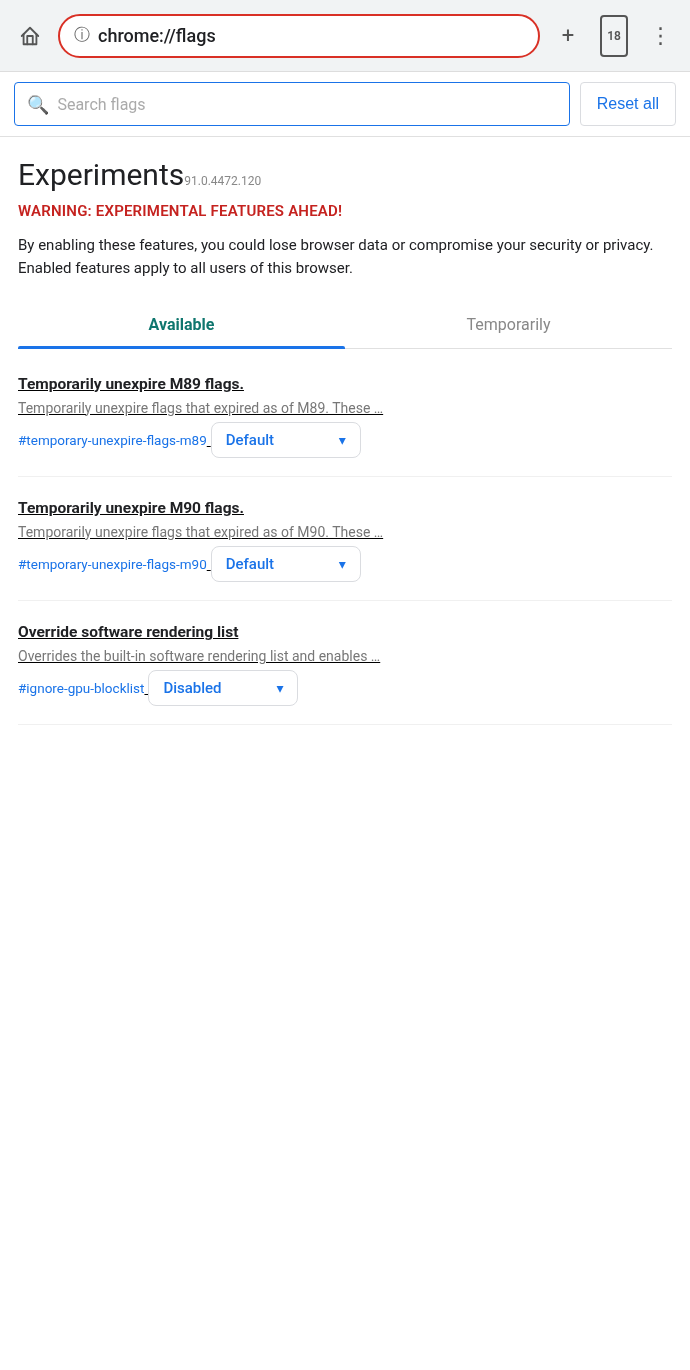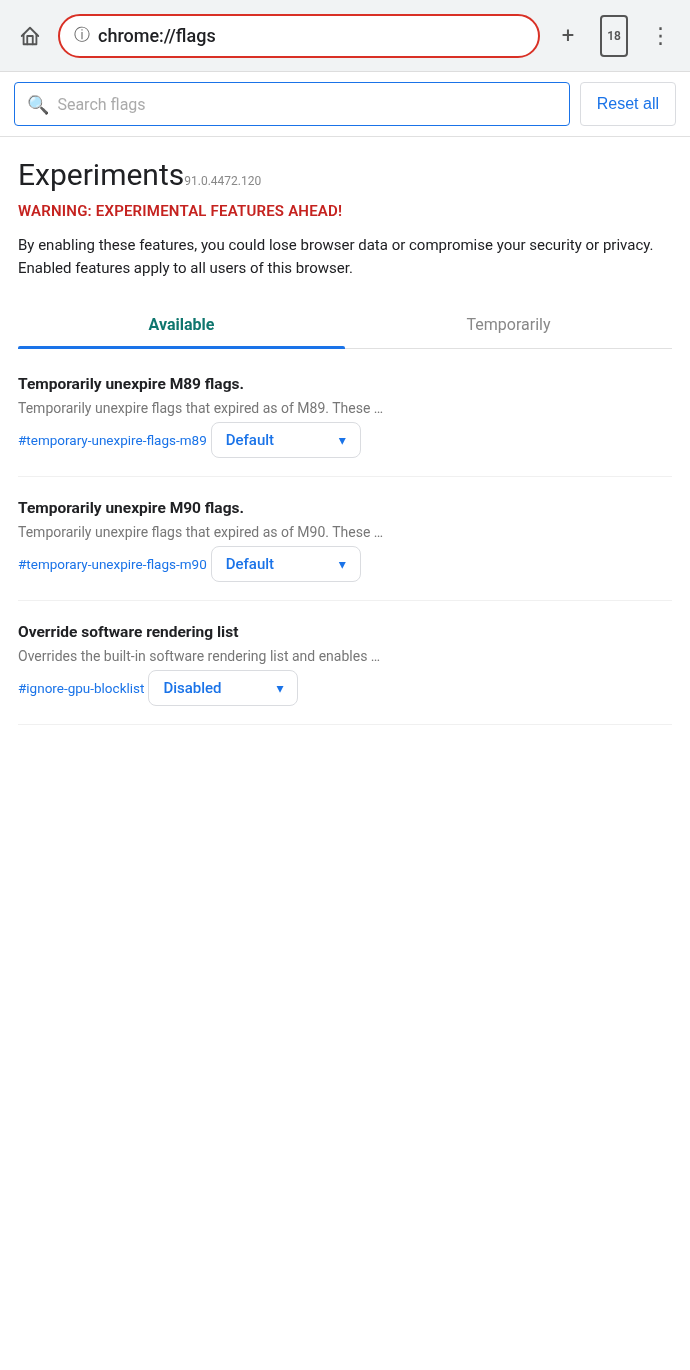--- a/index.html
+++ b/index.html
@@ -199,20 +199,21 @@
       border-radius: 2px 2px 0 0;
     }
 
     .tab.inactive {
       color: #888;
     }
 
     
     .flags-list {
       padding-top: 4px;
+      text-decoration: underline;
     }
 
     .flag-item {
       padding: 22px 0 16px 0;
       border-bottom: 1px solid #f0f0f0;
     }
 
     .flag-title {
       font-size: 15.5px;
       font-weight: 700;

